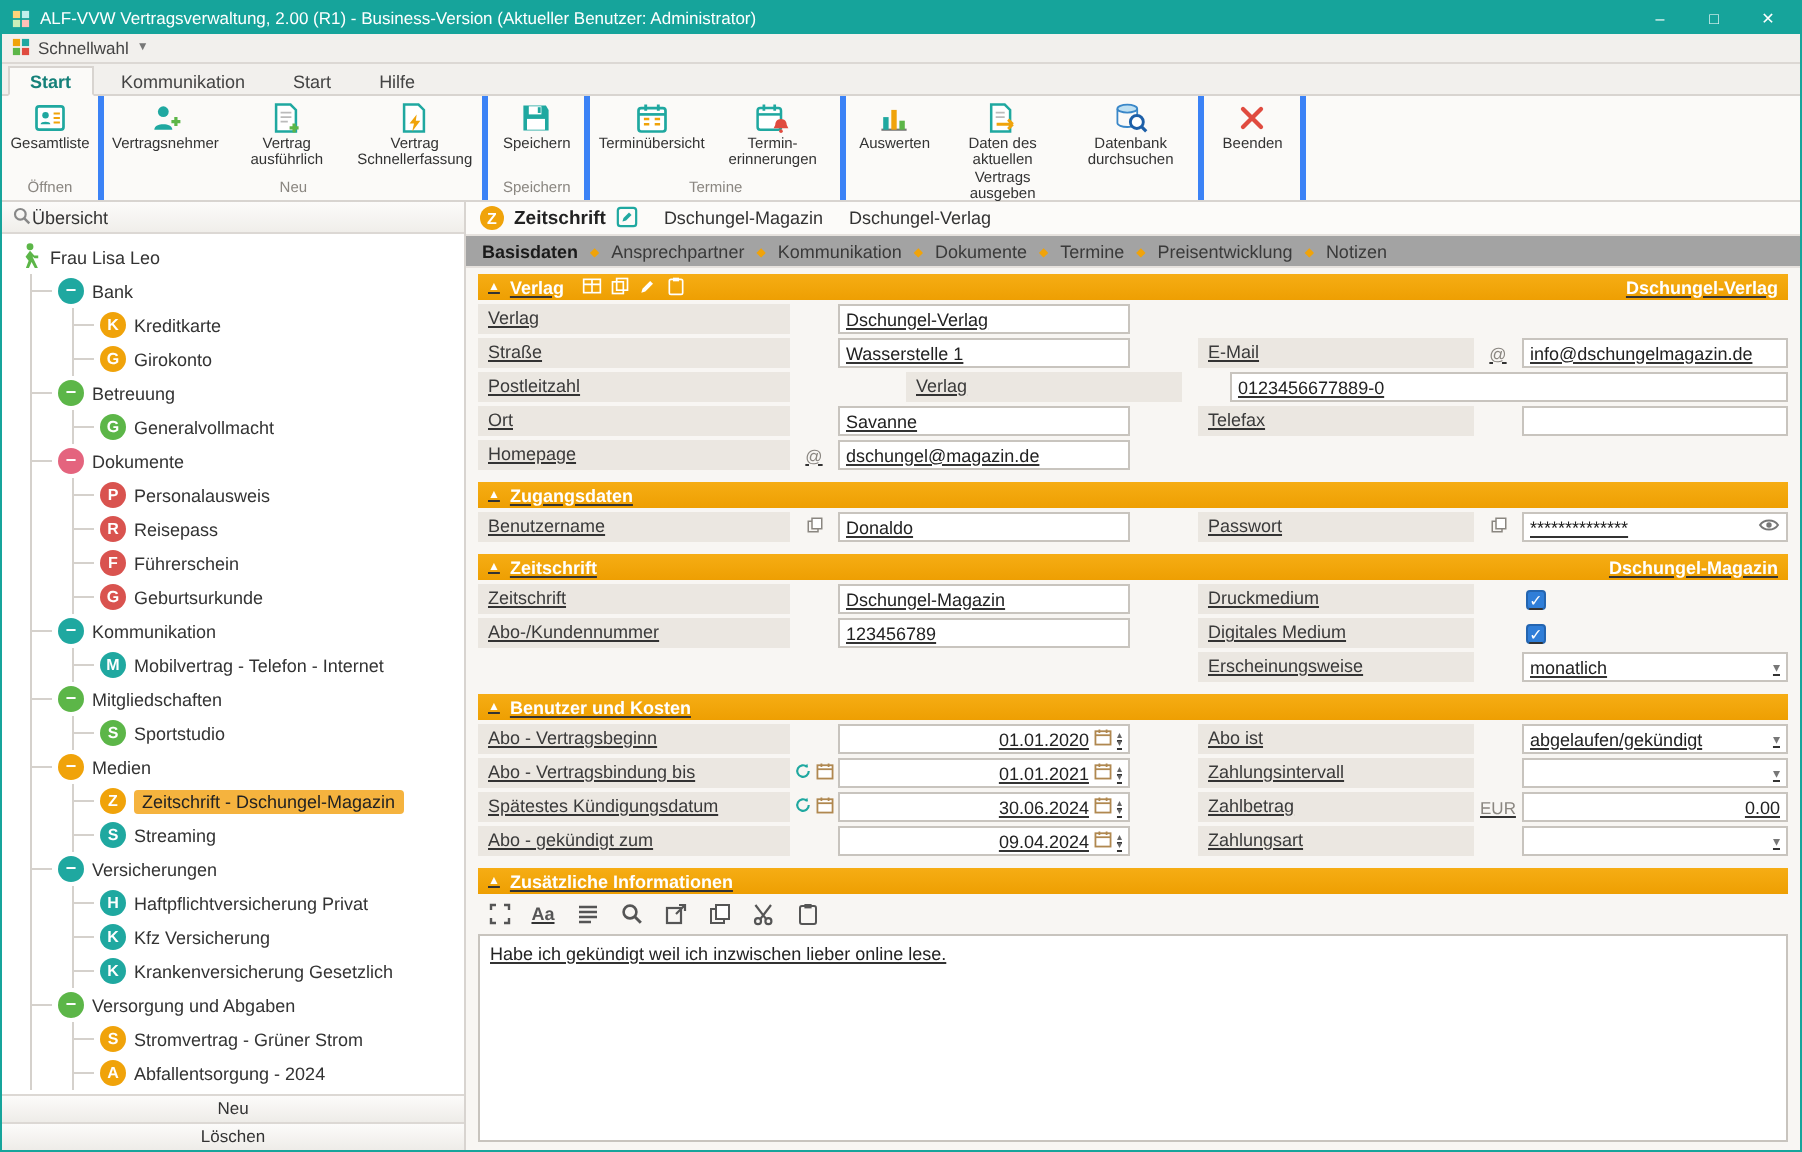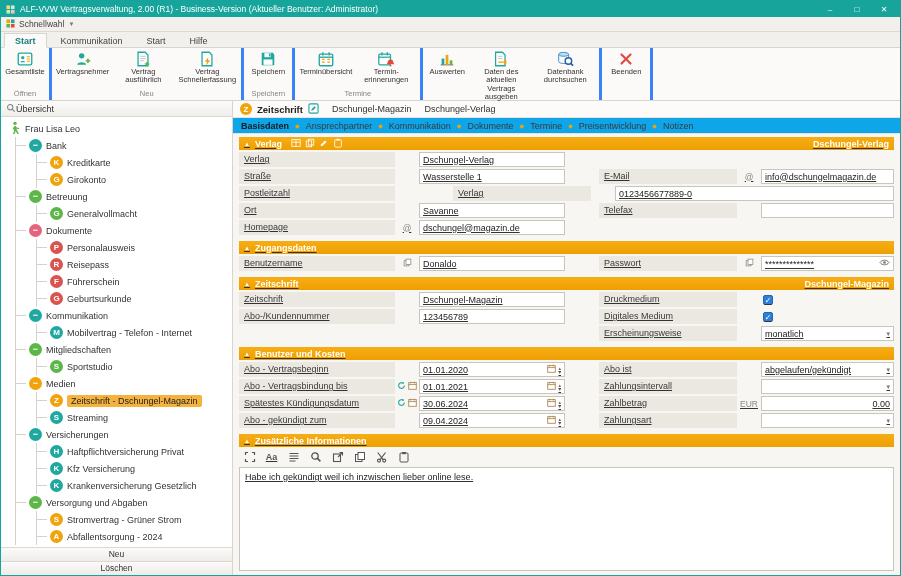--- a/index.html
+++ b/index.html
@@ -50,21 +50,21 @@
   .tlabel { color:#333; }
   .trow.selected .tlabel { background:#f5b33e; border-radius:2px; padding:1px 4px; color:#222; }
   .sb-btn { height:14px; flex:none; border-top:1px solid #dcd8d4; background:linear-gradient(#fcfbfa,#eeece8); text-align:center; font-size:8.5px; line-height:13px; color:#333; cursor:default; }
 
   
   .main { flex:1; display:flex; flex-direction:column; background:#f8f6f3; overflow:hidden; }
   .main-header { height:17px; flex:none; display:flex; align-items:center; gap:5px; padding:0 7px; background:#fcfbf9; border-bottom:1px solid #e6e2de; }
   .type-dot { width:12px; height:12px; border-radius:50%; background:#f0a30a; color:#fff; font-size:8px; font-weight:bold; display:flex; align-items:center; justify-content:center; }
   .type-name { font-weight:bold; font-size:9.5px; color:#222; }
   .crumb { color:#333; margin-left:8px; }
-  .main-tabs { height:16px; flex:none; display:flex; align-items:center; padding:0 8px; background:#0ea5e9; border-bottom:1px solid #e6e2de; font-size:9px; color:#3a3a3a; }
+  .main-tabs { height:16px; flex:none; display:flex; align-items:center; padding:0 8px; background:#a3a3a3; border-bottom:1px solid #e6e2de; font-size:9px; color:#3a3a3a; }
   .mtab { cursor:default; }
   .mtab:not(:first-child)::before { content:"◆"; color:#f0a30a; font-size:6px; margin:0 6px; vertical-align:1px; }
   .mtab.active { font-weight:bold; color:#1a1a1a; }
 
   .form { flex:1; padding:3px 6px 4px; display:flex; flex-direction:column; gap:4px; overflow:hidden; }
   .section { display:flex; flex-direction:column;text-decoration:underline; }
   .section.grow { flex:1; min-height:0; }
   .sec-header { height:13px; flex:none; background:linear-gradient(#f6ad14,#ee9f02); color:#fff; display:flex; align-items:center; padding:0 5px; gap:5px; font-weight:bold; font-size:9px; }
   .sec-header::before { content:"▲"; font-size:6px; }
   .sec-icons { display:flex; gap:4px; align-items:center; margin-left:4px; }
@@ -73,21 +73,21 @@
   .frow { display:flex; align-items:center; height:15px; }
   .lbl { background:#ebe7e1; height:15px; line-height:15px; padding:0 5px; color:#3a3a3a; flex:none; overflow:hidden; }
   .l1 { width:156px; } .l2 { width:138px; }
   .slot { width:24px; flex:none; display:flex; align-items:center; justify-content:center; gap:2px; color:#8a8680; font-size:8.5px; }
   .gap34 { width:34px; flex:none; }
   .spacer-left { width:360px; flex:none; }
   .field { height:15px; border:1px solid #c8c4be; background:#fff; font-size:9px; color:#222; padding:0 3px; display:flex; align-items:center; font-family:"Liberation Sans","DejaVu Sans",sans-serif; }
   input.field { outline:none; }
   .f1 { width:146px; flex:none; } .f2 { flex:1; min-width:0; }
   .field .val { flex:1; overflow:hidden; }
-  .field.date .val { padding-right:3px; }
+  .field.date .val { text-align:right; padding-right:3px; }
   .field .arrow { color:#777; font-size:7px; flex:none; }
   .spin { display:flex; flex-direction:column; line-height:4px; font-size:5px; color:#666; flex:none; margin-left:2px; }
   .num { text-align:right; }
   .checkbox { width:10px; height:10px; background:#2f7ed8; border:1px solid #2465b0; border-radius:2px; color:#fff; font-size:8px; line-height:9px; text-align:center; margin-left:2px; flex:none; }
   .checkbox.checked::after { content:"✓"; }
 
   .zusatz-toolbar { height:18px; flex:none; display:flex; align-items:center; gap:9px; padding:2px 4px 0; }
   .ztool { display:flex; align-items:center; justify-content:center; min-width:13px; height:14px; cursor:default; }
   .icon-aa::after { content:"Aa"; font-size:9px; font-weight:bold; color:#555; }
   .notes { flex:1; min-height:0; border:1px solid #c8c4be; background:#fff; margin-top:2px; padding:4px 5px; font-size:9px; color:#222; line-height:1.3; overflow:hidden; }

